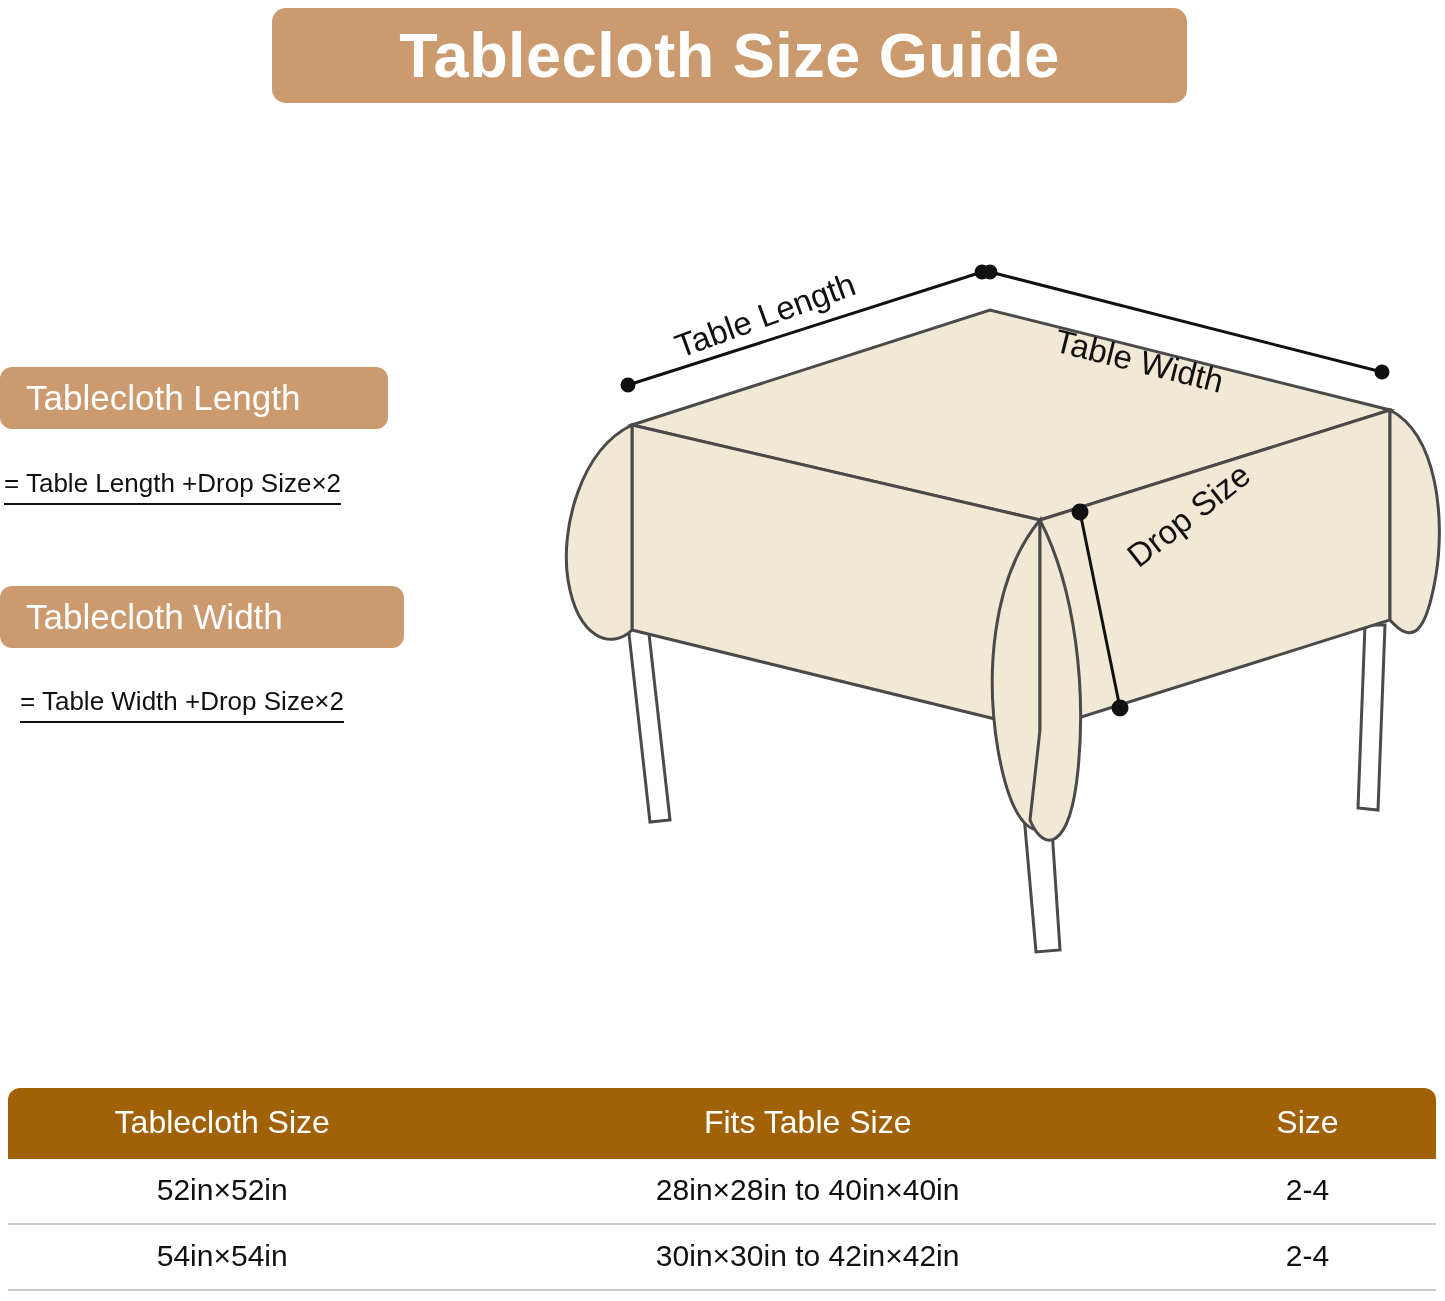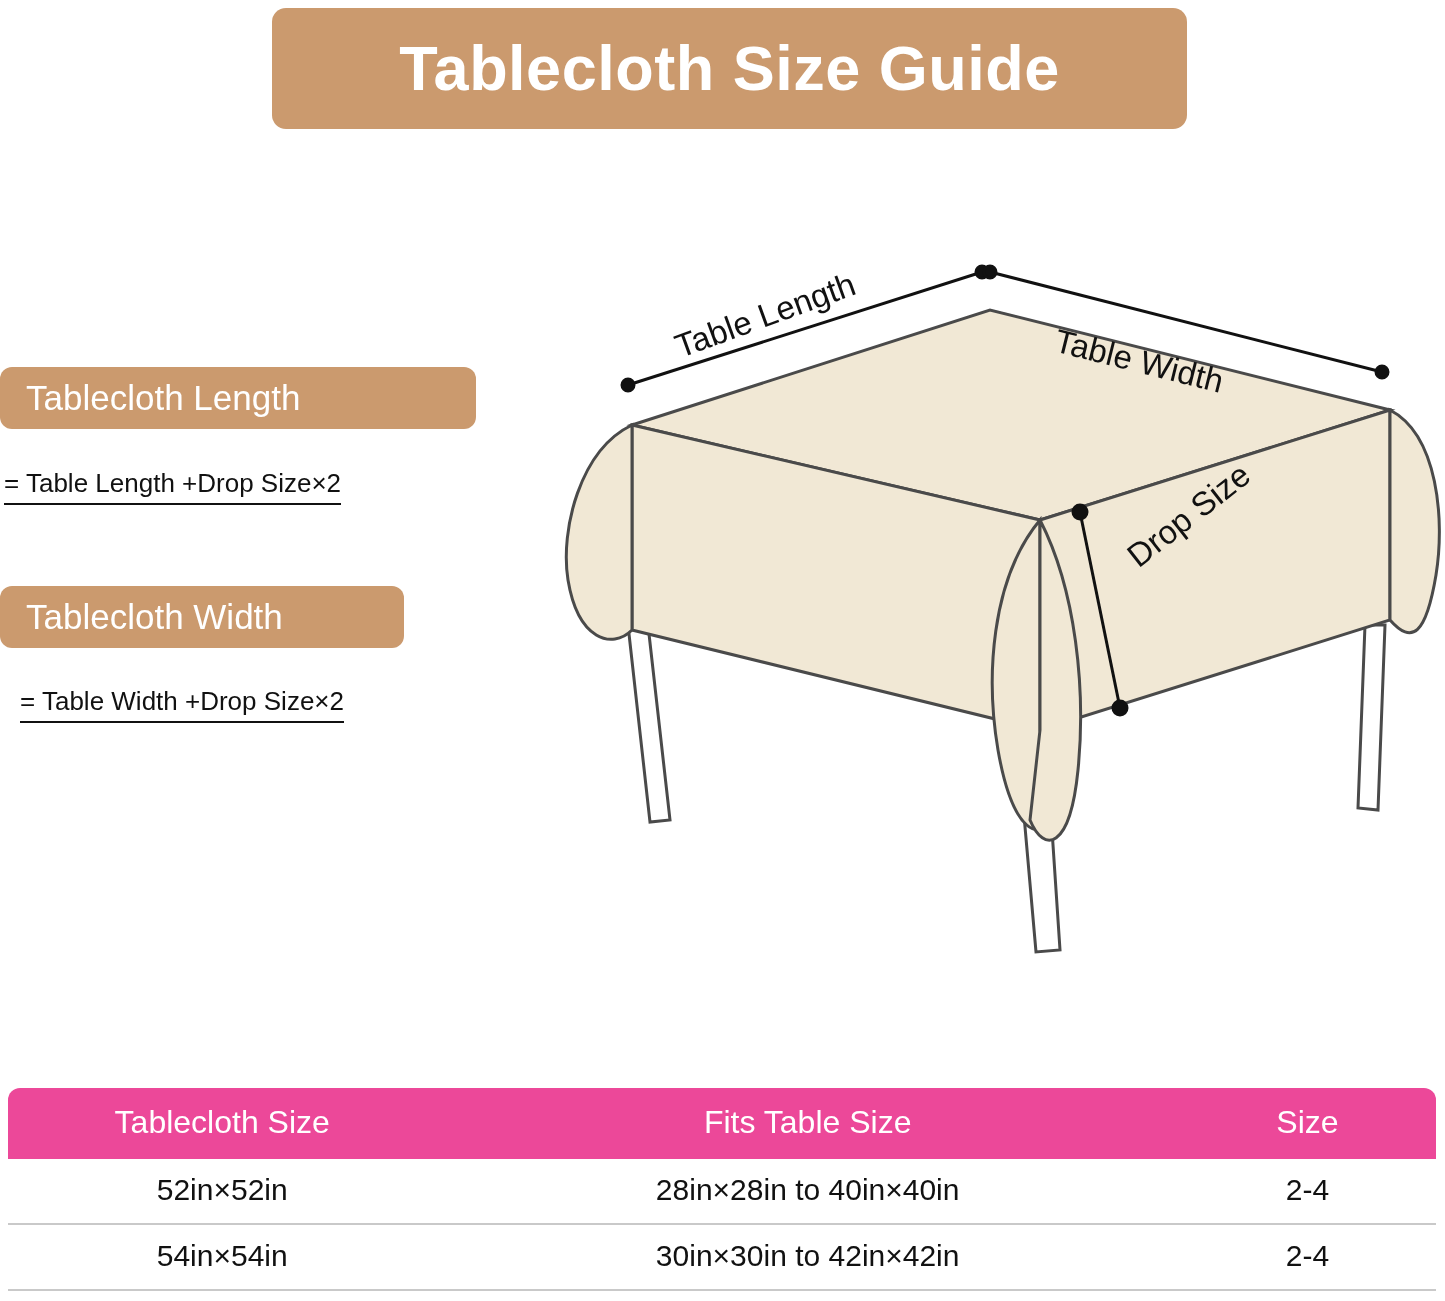--- a/index.html
+++ b/index.html
@@ -15,21 +15,21 @@
     color: #1a1a1a;
     overflow: hidden;
   }
 
   
   #title-banner {
     position: absolute;
     left: 272px;
     top: 8px;
     width: 915px;
-    height: 121px;
+    height: 95px;
     background: #cb9a6e;
     border-radius: 14px;
     display: flex;
     align-items: center;
     justify-content: center;
   }
   #title-banner .title-text {
     color: #ffffff;
     font-size: 63px;
     font-weight: bold;
@@ -44,21 +44,21 @@
     border-radius: 12px;
     display: flex;
     align-items: center;
     padding-left: 26px;
     box-sizing: border-box;
   }
   .pill span {
     color: #ffffff;
     font-size: 35px;
   }
-  #pill-length { left: 0px; top: 367px; width: 476px; height: 62px; }
+  #pill-length { left: 0px; top: 367px; width: 388px; height: 62px; }
   #pill-width  { left: 0px; top: 586px; width: 404px; height: 62px; }
 
   .formula {
     position: absolute;
     font-size: 26px;
     color: #111111;
     border-bottom: 2px solid #111111;
     padding-bottom: 4px;
     white-space: nowrap;
   }
@@ -88,21 +88,21 @@
   
   #size-table {
     position: absolute;
     left: 8px;
     top: 1088px;
     width: 1428px;
     border-collapse: collapse;
     font-size: 30px;
   }
   #size-table th {
-    background: #ec4899;
+    background: #a16207;
     color: #ffffff;
     font-weight: normal;
     font-size: 32px;
     padding: 16px 0 18px 0;
     text-align: center;
   }
   #size-table thead tr th:first-child { border-top-left-radius: 12px; }
   #size-table thead tr th:last-child  { border-top-right-radius: 12px; }
   #size-table td {
     padding: 14px 0 16px 0;

